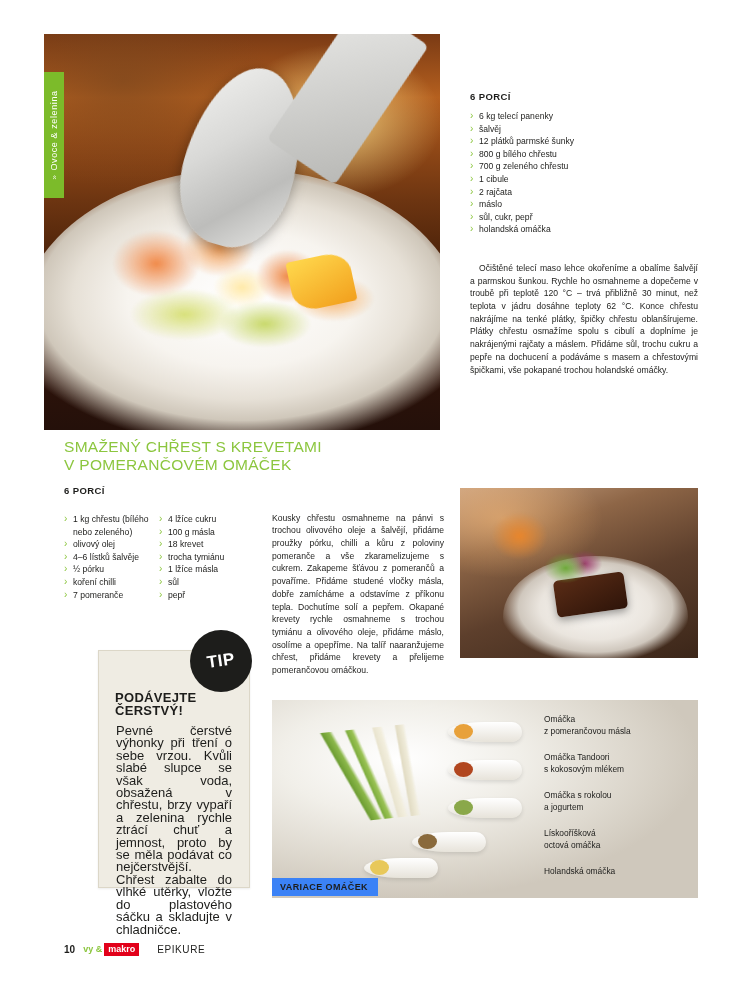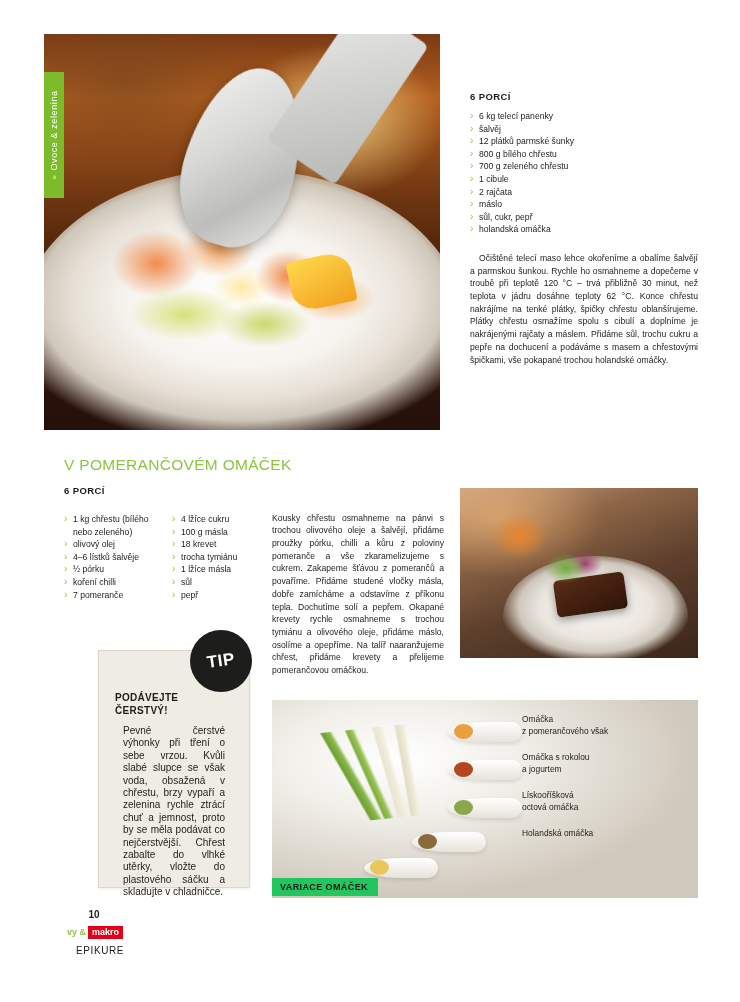--- a/index.html
+++ b/index.html
@@ -140,36 +140,36 @@
     color: #8cc63f;
     font-size: 10px;
     line-height: 13px;
   }
   .body-text {
     font-size: 8.6px;
     line-height: 12.7px;
     text-align: justify;
     color: #1d1d1b;
   }
-  .col-right .body-text { margin-top: 16px; }
+  .col-right .body-text { margin-top: 26px; }
   .col-right .body-text p { margin: 0; text-indent: 9px; }
 
   
   .recipe2 {
     position: absolute;
     left: 64px; top: 438px;
     width: 380px;
   }
   .recipe2 .recipe-title { font-size: 15.5px; line-height: 18px; }
   .cols {
     position: absolute;
     left: 64px; top: 505px;
     width: 200px;
     display: flex;
-    gap: 16px;
+    gap: 3px;
   }
   .cols ul { width: 92px; }
 
   .mid-text {
     position: absolute;
     left: 272px; top: 503px;
     width: 172px;
   }
 
   
@@ -241,29 +241,29 @@
     position: absolute;
     left: 98px; top: 650px;
     width: 152px; height: 238px;
     background: #efece3;
     border: 1px solid #dcd7c8;
     padding: 40px 16px 12px 16px;
     box-shadow: 0 1px 2px rgba(0,0,0,.08);
   }
   .tip-card h3 {
     margin: 0 0 8px 0;
-    font-size: 10px;
+    font-size: 13px;
     line-height: 13px;
     letter-spacing: .3px;
     font-weight: bold;
     color: #1d1d1b;
   }
   .tip-card p {
-    margin: 8px;
-    font-size: 10px;
+    margin: 1px;
+    font-size: 13px;
     line-height: 12.4px;
     text-align: justify;
     color: #1d1d1b;
   }
 
   
   .photo-sauces {
     position: absolute;
     left: 272px; top: 700px;
     width: 426px; height: 198px;
@@ -295,47 +295,47 @@
       linear-gradient(72deg, rgba(120,170,60,0) 46%, #7fae3f 47%, #9ac254 50%, rgba(150,190,80,0) 52%),
       linear-gradient(66deg, rgba(120,170,60,0) 36%, #6e9e33 37%, #8cb84a 41%, rgba(150,190,80,0) 43%),
       linear-gradient(80deg, rgba(230,230,210,0) 58%, #e9e4cf 59%, #f2eedd 63%, rgba(230,230,210,0) 65%),
       linear-gradient(86deg, rgba(230,230,210,0) 70%, #e2dcc4 71%, #efebd9 75%, rgba(230,230,210,0) 77%);
     filter: blur(.4px);
     transform: rotate(-6deg);
   }
   .caption-bar {
     position: absolute;
     left: 272px; top: 878px;
-    background: #22c55e;
+    background: #3b82f6;
     padding: 4px 10px 4px 8px;
     font-size: 9px;
     font-weight: bold;
     letter-spacing: .4px;
     color: #1d1d1b;
   }
   .sauce-labels {
     position: absolute;
     left: 522px; top: 714px;
     width: 180px;
   }
   .sauce-labels div.lbl {
     font-size: 8.4px;
     line-height: 11.5px;
     color: #1d1d1b;
     margin-bottom: 15px;
+    margin-left: 22px;
   }
 
   
   .footer {
     position: absolute;
     left: 64px; bottom: 46px;
     display: flex;
     align-items: center;
     gap: 6px;
-    flex-direction: column;
   }
   .footer .pgnum {
     font-size: 10px;
     font-weight: bold;
     color: #1d1d1b;
   }
   .logo {
     display: flex;
     align-items: flex-start;
     height: 13px;
@@ -393,21 +393,21 @@
       <li>sůl, cukr, pepř</li>
       <li>holandská omáčka</li>
     </ul>
     <div class="body-text">
       <p>Očištěné telecí maso lehce okořeníme a obalíme šalvějí a parmskou šunkou. Rychle ho osmahneme a dopečeme v troubě při teplotě 120 °C – trvá přibližně 30 minut, než teplota v jádru dosáhne teploty 62 °C. Konce chřestu nakrájíme na tenké plátky, špičky chřestu oblanšírujeme. Plátky chřestu osmažíme spolu s cibulí a doplníme je nakrájenými rajčaty a máslem. Přidáme sůl, trochu cukru a pepře na dochucení a podáváme s masem a chřestovými špičkami, vše pokapané trochou holandské omáčky.</p>
     </div>
   </div>
 
   <div class="recipe2">
     <div class="recipe-title">
-      <br>
+      <span>SMAŽENÝ CHŘEST S KREVETAMI</span><br>
       <span>V POMERANČOVÉM OMÁČEK</span>
     </div>
     <div class="portions">6 PORCÍ</div>
   </div>
 
   <div class="cols">
     <ul class="ingredients">
       <li>1 kg chřestu (bílého nebo zeleného)</li>
       <li>olivový olej</li>
       <li>4–6 lístků šalvěje</li>
@@ -466,21 +466,25 @@
     <div class="spoon" style="left:140px; top:132px;"></div>
     <div class="dot" style="left:146px; top:134px; background:#8a6a3c;"></div>
 
     <div class="spoon" style="left:92px; top:158px;"></div>
     <div class="dot" style="left:98px; top:160px; background:#e8c85a;"></div>
   </div>
 
   <div class="sauce-labels">
     <div class="lbl">
       <span>Omáčka</span><br>
-      <span>z pomerančového však</span>
+      <span>z pomerančovou másla</span>
+    </div>
+    <div class="lbl">
+      <span>Omáčka Tandoori</span><br>
+      <span>s kokosovým mlékem</span>
     </div>
     <div class="lbl">
       <span>Omáčka s rokolou</span><br>
       <span>a jogurtem</span>
     </div>
     <div class="lbl">
       <span>Lískooříšková</span><br>
       <span>octová omáčka</span>
     </div>
     <div class="lbl">

